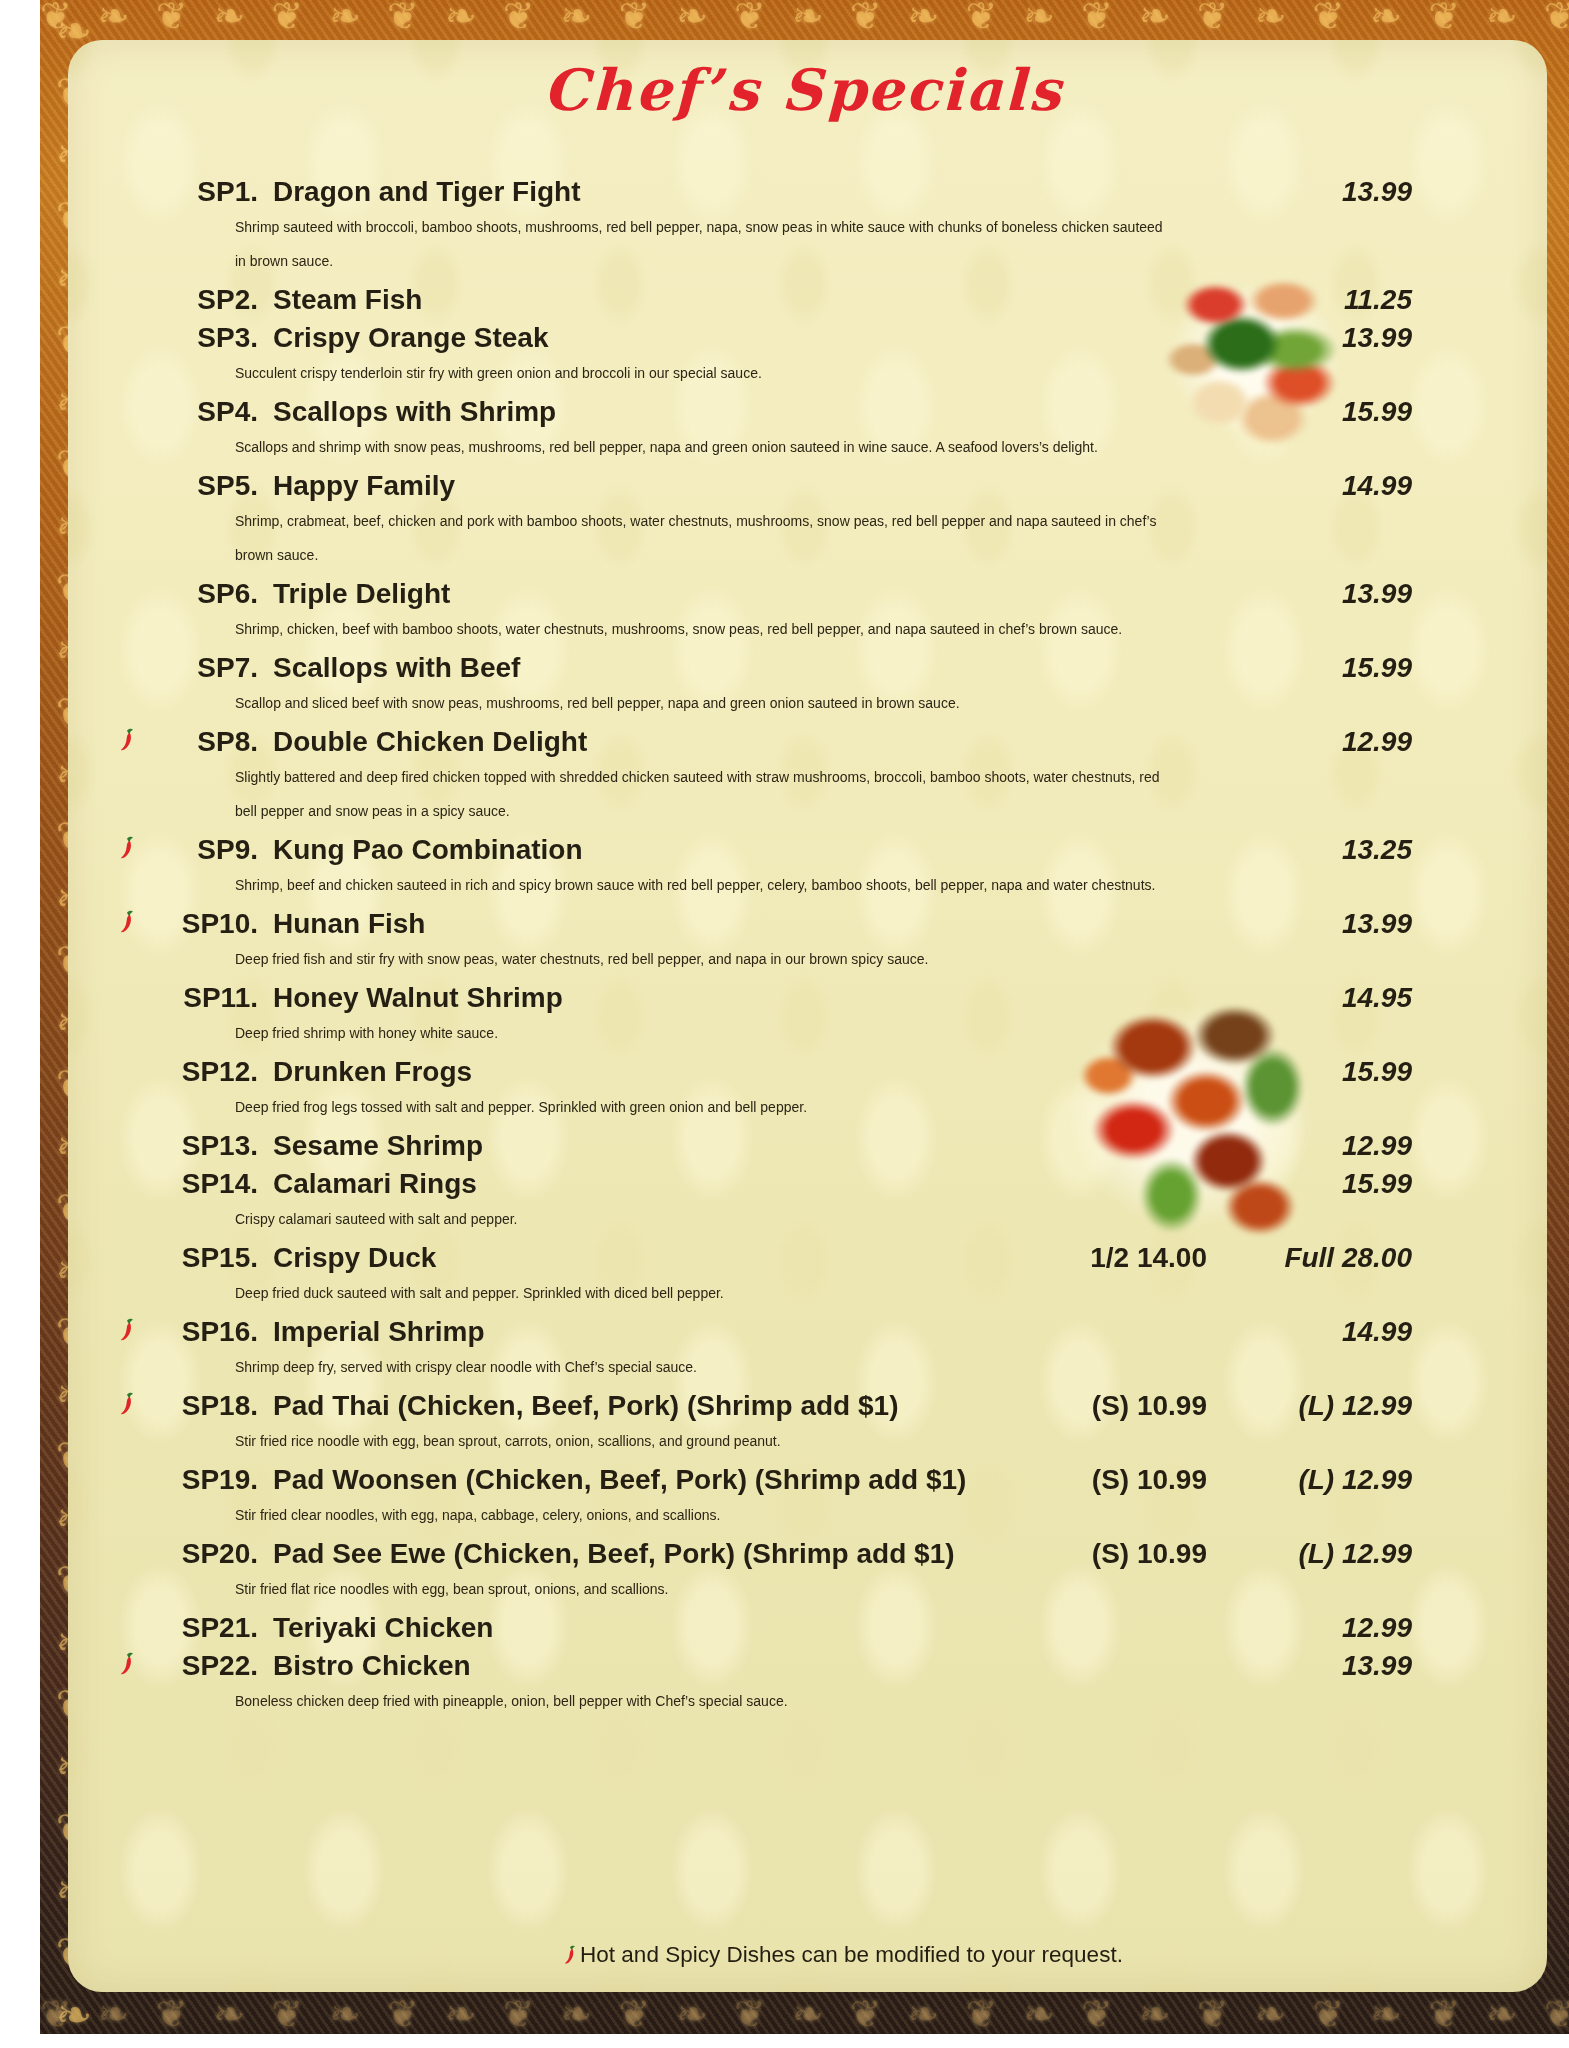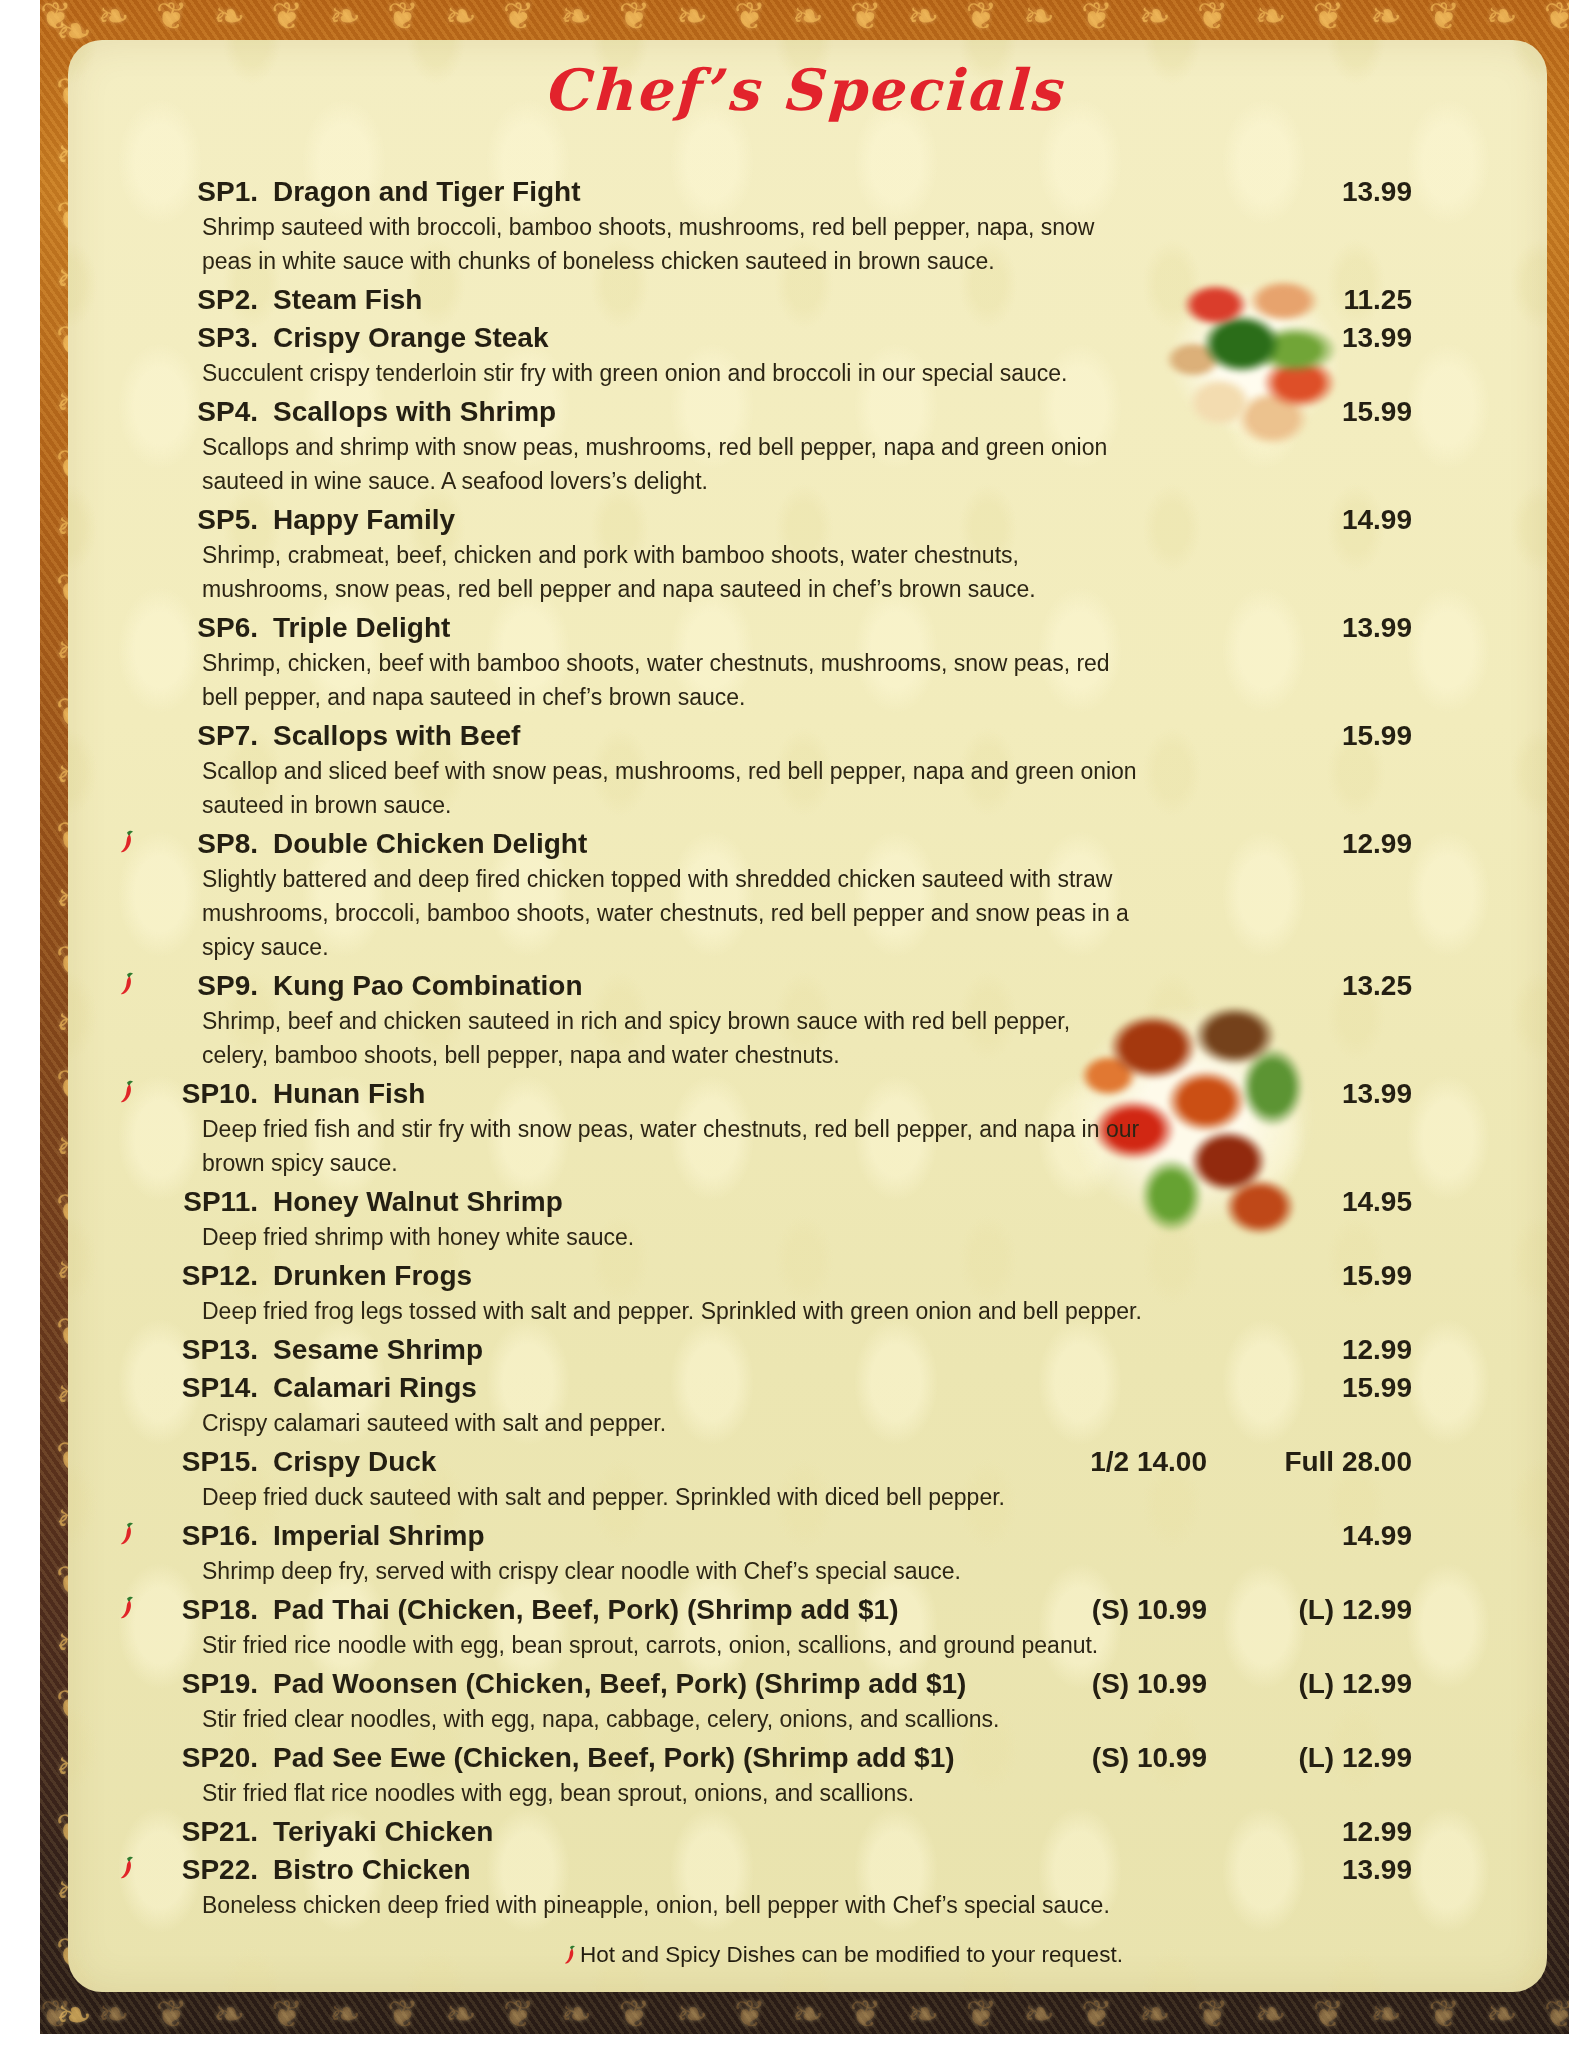--- a/index.html
+++ b/index.html
@@ -37,22 +37,22 @@
     font-family:"DejaVu Serif", serif;font-style:italic;font-weight:bold;
     font-size:57px;color:#e2232c;letter-spacing:2px;transform:skewX(-4deg);
   }
   .items{position:absolute;top:133px;left:48px;right:0;z-index:2;}
   .item{margin-bottom:1px;}
   .item-head{display:flex;align-items:center;padding-right:135px;line-height:37px;}
   .chili{flex:0 0 22px;width:22px;height:24px;align-self:center;position:relative;top:-2px;}
   .num{flex:0 0 120px;text-align:right;font-weight:bold;font-size:28px;color:#241f12;}
   .name{flex:1 1 auto;padding-left:15px;font-weight:bold;font-size:28px;color:#241f12;white-space:nowrap;}
   .p2{flex:0 0 150px;text-align:right;font-weight:bold;font-size:28px;color:#241f12;white-space:nowrap;}
-  .p1{flex:0 0 205px;text-align:right;font-weight:bold;font-size:28px;color:#241f12;white-space:nowrap;}
-  .desc{margin-left:86px;max-width:940px;font-size:23px;line-height:34px;color:#2c2514;padding-bottom:2px;}
+  .p1{flex:0 0 205px;text-align:right;font-weight:bold;font-size:28px;color:#241f12;white-space:nowrap;font-style:italic;}
+  .desc{margin-left:119px;max-width:940px;font-size:14px;line-height:34px;color:#2c2514;padding-bottom:2px;}
   .footer{
     position:absolute;bottom:24px;left:0;width:100%;text-align:center;
     font-size:22.5px;color:#231d10;z-index:2;margin-left:35px;
   }
   .footer .chili-inline{display:inline-block;width:16px;height:20px;vertical-align:-3px;margin-right:2px;}
   
   .photo{position:absolute;z-index:1;filter:blur(2.5px) saturate(1.1);}
   .photo1{
     left:1077px;top:222px;width:220px;height:195px;
     background:

